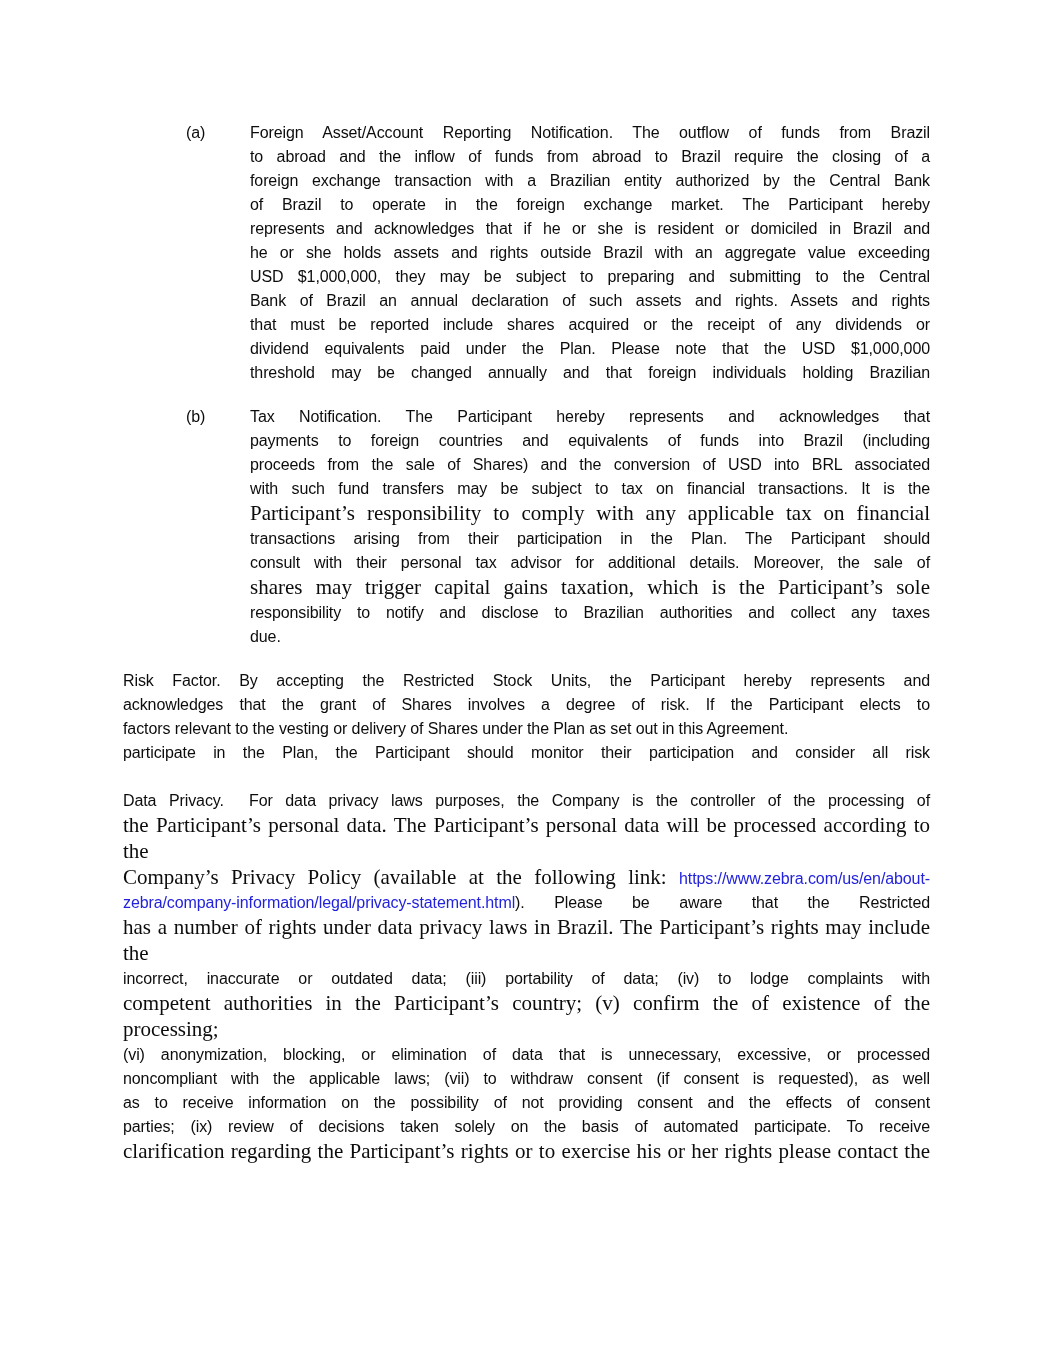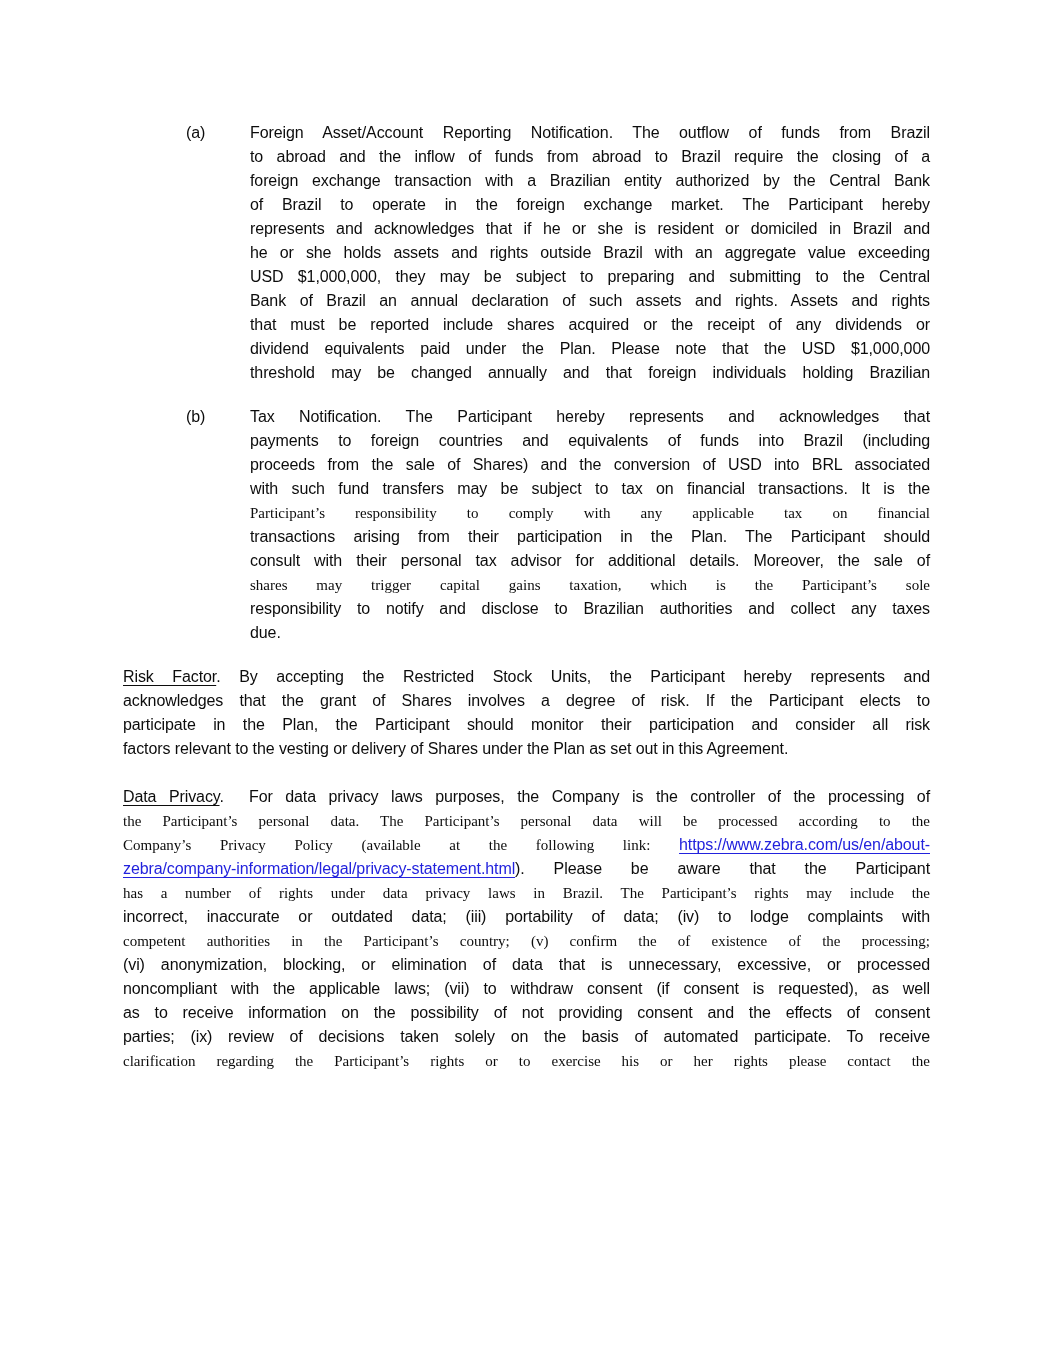--- a/index.html
+++ b/index.html
@@ -36,31 +36,29 @@
     text-align-last: justify;
     font-family: "Liberation Sans", sans-serif;
     font-size: 16px;
     letter-spacing: -0.1px;
     white-space: normal;
   }
   .line.last { text-align-last: left; }
   .r-sans { }
   .r-serif {
     font-family: "Liberation Serif", serif;
-    font-size: 15px;
+    font-size: 21px;
     letter-spacing: 0;
   }
   .r-head {
-    text-decoration: underline;
     text-underline-offset: 3px;
     text-decoration-thickness: 1px;
   }
   .r-link {
     color: var(--link-color, #2222dd);
-    text-decoration: underline;
     text-underline-offset: 3px;
     cursor: pointer;
   }
 </style>
 </head>
 <body>
 
 <div class="page">
   <div class="content" id="content" style="color: rgb(12, 12, 12);">
       <div class="li">
@@ -90,28 +88,28 @@
           <div class="line"><span class="r-sans">transactions arising from their participation in the Plan. The Participant should</span></div>
           <div class="line"><span class="r-sans">consult with their personal tax advisor for additional details. Moreover, the sale of</span></div>
           <div class="line"><span class="r-serif">shares may trigger capital gains taxation, which is the Participant’s sole</span></div>
           <div class="line"><span class="r-sans">responsibility to notify and disclose to Brazilian authorities and collect any taxes</span></div>
           <div class="line last"><span class="r-sans">due.</span></div>
         </div>
       </div>
       <div class="para">
         <div class="line"><span class="r-head">Risk Factor</span><span class="r-sans">. By accepting the Restricted Stock Units, the Participant hereby represents and</span></div>
         <div class="line"><span class="r-sans">acknowledges that the grant of Shares involves a degree of risk. If the Participant elects to</span></div>
+        <div class="line last"><span class="r-sans">factors relevant to the vesting or delivery of Shares under the Plan as set out in this Agreement.</span></div>
         <div class="line"><span class="r-sans">participate in the Plan, the Participant should monitor their participation and consider all risk</span></div>
-        <div class="line last"><span class="r-sans">factors relevant to the vesting or delivery of Shares under the Plan as set out in this Agreement.</span></div>
       </div>
       <div class="para">
         <div class="line"><span class="r-head">Data Privacy</span><span class="r-sans">.&nbsp; For data privacy laws purposes, the Company is the controller of the processing of</span></div>
         <div class="line"><span class="r-serif">the Participant’s personal data. The Participant’s personal data will be processed according to the</span></div>
         <div class="line"><span class="r-serif">Company’s Privacy Policy (available at the following link: </span><a class="r-link">https://www.zebra.com/us/en/about-</a></div>
-        <div class="line"><a class="r-link">zebra/company-information/legal/privacy-statement.html</a><span class="r-sans">). Please be aware that the Participant</span></div>
+        <div class="line"><a class="r-link">zebra/company-information/legal/privacy-statement.html</a><span class="r-sans">). Please be aware that the Restricted</span></div>
         <div class="line"><span class="r-serif">has a number of rights under data privacy laws in Brazil. The Participant’s rights may include the</span></div>
         <div class="line"><span class="r-sans">incorrect, inaccurate or outdated data; (iii) portability of data; (iv) to lodge complaints with</span></div>
         <div class="line"><span class="r-serif">competent authorities in the Participant’s country; (v) confirm the of existence of the processing;</span></div>
         <div class="line"><span class="r-sans">(vi) anonymization, blocking, or elimination of data that is unnecessary, excessive, or processed</span></div>
         <div class="line"><span class="r-sans">noncompliant with the applicable laws; (vii) to withdraw consent (if consent is requested), as well</span></div>
         <div class="line"><span class="r-sans">as to receive information on the possibility of not providing consent and the effects of consent</span></div>
         <div class="line"><span class="r-sans">parties; (ix) review of decisions taken solely on the basis of automated participate. To receive</span></div>
         <div class="line"><span class="r-serif">clarification regarding the Participant’s rights or to exercise his or her rights please contact the</span></div>
       </div>
     </div>

